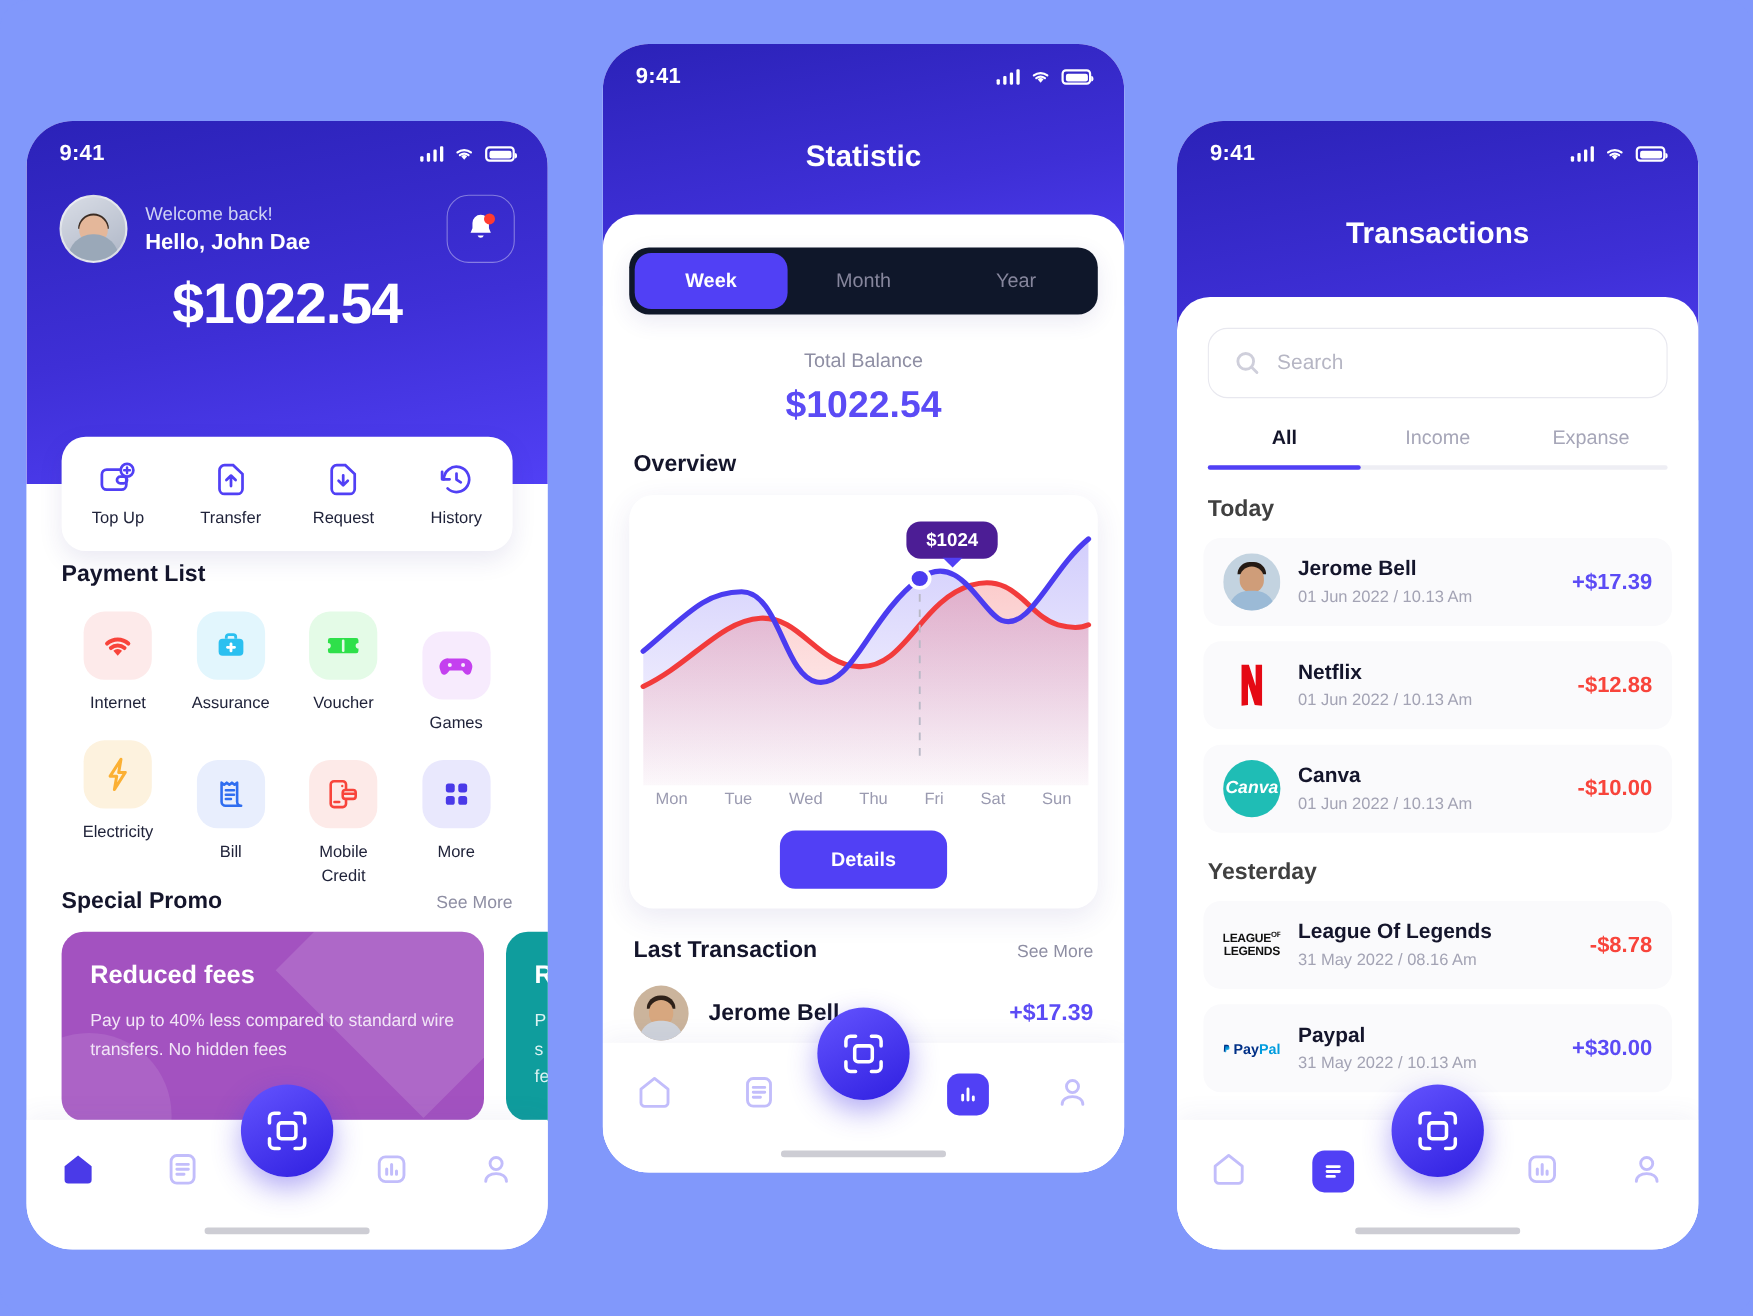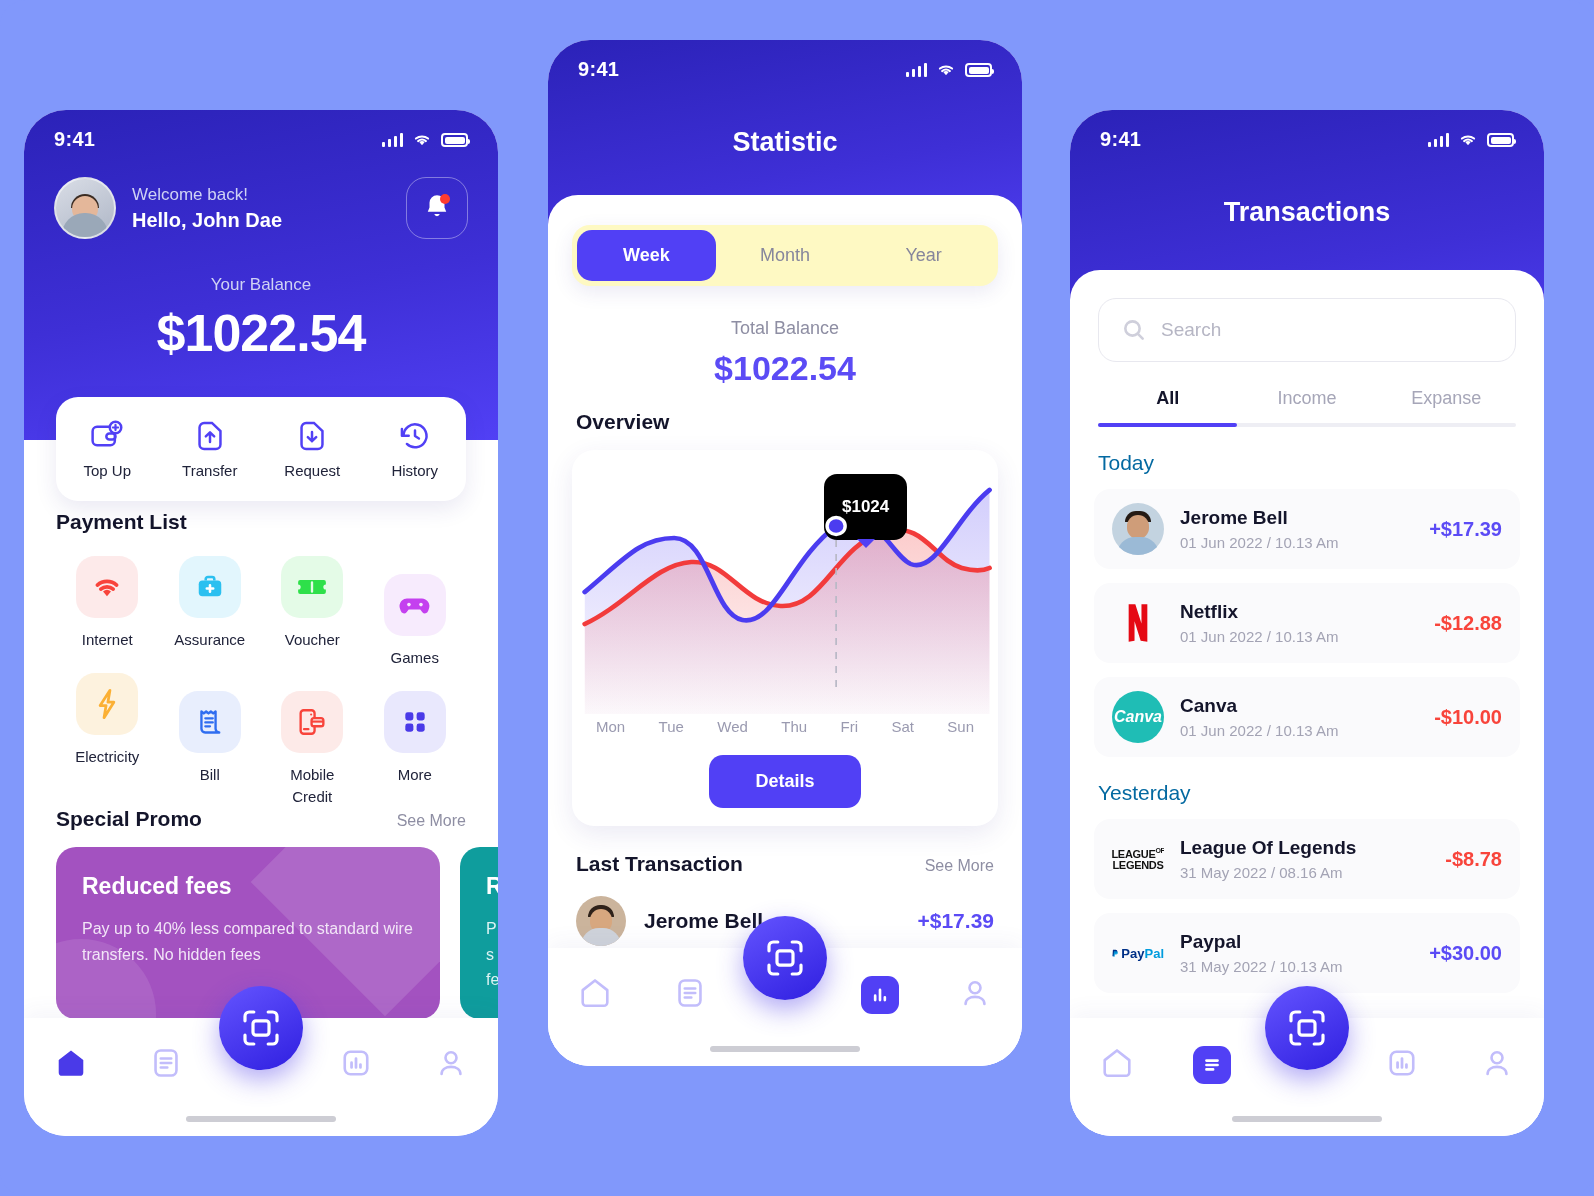--- a/index.html
+++ b/index.html
@@ -76,33 +76,33 @@
   .promo-card .deco2 { position: absolute; left: -50px; bottom: -70px; width: 150px; height: 150px; border-radius: 50%; background: rgba(255,255,255,.10); }
   .promo-title { font-size: 23px; font-weight: bold; position: relative; }
   .promo-desc { font-size: 16px; line-height: 1.6; margin-top: 16px; color: #f2e5f7; position: relative; }
   .promo-card.teal .promo-desc { color: #dcf3f3; }
 
   
   #phone-2 .hdr { height: 238px; }
   .page-title { text-align: center; font-size: 27px; font-weight: bold; margin-top: 46px; }
   .sheet { position: absolute; left: 0; right: 0; background: #fff; border-radius: 30px 30px 0 0; }
   #phone-2 .sheet { top: 155px; bottom: 0; }
-  .seg { display: flex; align-items: center; margin: 30px 24px 0 24px; background: #fef9c3; border-radius: 18px;
+  .seg { display: flex; align-items: center; margin: 30px 24px 0 24px; background: #0f172a; border-radius: 18px;
          box-shadow: 0 6px 20px rgba(60,50,150,.10); padding: 5px; }
   .seg-item { flex: 1; text-align: center; padding: 15px 0; font-size: 18px; color: #86869c; border-radius: 15px; }
   .seg-item.active { background: #5140f5; color: #fff; font-weight: bold; }
   .tot-lbl { text-align: center; font-size: 18px; color: #8e8ea3; margin-top: 32px; }
   .tot-amt { text-align: center; font-size: 34px; font-weight: bold; color: #5b4bf5; margin-top: 10px; }
   .ov-title { font-size: 21px; font-weight: bold; color: #14152b; margin: 22px 0 0 28px; }
   .chart-card { margin: 16px 24px 0 24px; background: #fff; border-radius: 22px; box-shadow: 0 8px 26px rgba(60,50,150,.10);
                 padding: 14px 0 18px 0; position: relative; }
   .chart-wrap { position: relative; height: 250px; }
   .chart-wrap svg { display: block; width: 100%; height: 100%; }
-  .tooltip { position: absolute; left: 252px; top: 10px; background: #000000; color: #fff; font-size: 17px; font-weight: bold;
-             padding: 23px 18px; border-radius: 13px; }
+  .tooltip { position: absolute; left: 252px; top: 10px; background: #4c1d95; color: #fff; font-size: 17px; font-weight: bold;
+             padding: 7px 18px; border-radius: 13px; }
   .tooltip::after { content:""; position:absolute; left:50%; bottom:-8px; transform:translateX(-50%);
                     border-left:9px solid transparent; border-right:9px solid transparent; border-top:9px solid #5140f5; }
   .x-axis { display: flex; justify-content: space-between; padding: 0 24px; margin-top: 4px; }
   .x-axis span { font-size: 15px; color: #9a9ab0; }
   .details-btn { display: block; margin: 20px auto 0 auto; background: #5140f5; color: #fff; border: none;
                  font-size: 18px; font-weight: bold; padding: 16px 0; width: 152px; border-radius: 14px; font-family: inherit; }
   .lt-head { display: flex; align-items: baseline; justify-content: space-between; margin: 26px 28px 0 28px; }
   .lt-row { display: flex; align-items: center; margin: 20px 28px 0 28px; }
   .lt-avatar { width: 50px; height: 50px; border-radius: 50%; flex: none; background: #cbb49c; position: relative; overflow: hidden; }
   .lt-avatar .f { position:absolute; left:50%; top:26%; transform:translateX(-50%); width:22px; height:24px; border-radius:11px; background:#d7a77f; }
@@ -115,21 +115,21 @@
   #phone-3 .hdr { height: 272px; }
   #phone-3 .sheet { top: 160px; bottom: 0; }
   .search-box { display: flex; align-items: center; gap: 14px; margin: 28px 28px 0 28px; height: 64px;
                 border: 1.5px solid #e8e8ef; border-radius: 18px; padding: 0 22px; }
   .search-box .ph { font-size: 19px; color: #b6b6c4; }
   .tabs { display: flex; margin: 26px 28px 0 28px; }
   .tab { flex: 1; text-align: center; font-size: 18px; color: #a6a6b8; padding-bottom: 14px; }
   .tab.active { color: #14152b; font-weight: bold; }
   .tab-track { height: 4px; background: #eeeef4; margin: 0 28px; border-radius: 3px; position: relative; }
   .tab-ind { position: absolute; left: 0; top: 0; height: 4px; width: 33.33%; background: #5140f5; border-radius: 3px; }
-  .grp-title { font-size: 21px; font-weight: normal; color: #0369a1; margin: 24px 0 0 28px; }
+  .grp-title { font-size: 21px; font-weight: bold; color: #404040; margin: 24px 0 0 28px; }
   .tx { display: flex; align-items: center; margin: 14px 24px 0 24px; background: #fafafc; border-radius: 16px; padding: 14px 18px; }
   .tx-ico { width: 52px; height: 52px; border-radius: 50%; flex: none; display: flex; align-items: center; justify-content: center;
             overflow: hidden; font-weight: bold; }
   .tx-ico.plain { border-radius: 10px; background: transparent; }
   .tx-mid { margin-left: 16px; }
   .tx-name { font-size: 19px; font-weight: bold; color: #14152b; }
   .tx-date { font-size: 15px; color: #a3a3b4; margin-top: 5px; }
   .tx-amt { margin-left: auto; font-size: 20px; font-weight: bold; }
   .tx-amt.pos { color: #5b4bf5; }
   .tx-amt.neg { color: #f8443b; }
@@ -189,21 +189,20 @@
         </div>
         <div class="bell-btn">
           <svg width="28" height="30" viewBox="0 0 24 26">
             <path d="M12 2a6.5 6.5 0 0 0-6.5 6.5v4L4 16.2h16L18.5 12.5v-4A6.5 6.5 0 0 0 12 2Z" fill="#fff"></path>
             <path d="M9.6 18.3a2.5 2.5 0 0 0 4.8 0Z" fill="#fff"></path>
           </svg>
           <span class="dot"></span>
         </div>
       </div>
 
-      <div class="bal-label">Your Balance</div>
       <div class="bal-amount">$1022.54</div>
     </div>
 
     <div class="quick-card">
       <div class="quick">
         <svg width="34" height="34" viewBox="0 0 26 26">
           <rect x="2" y="6" width="17" height="14" rx="3.4" fill="none" stroke="#5140f5" stroke-width="1.9"></rect>
           <rect x="12.5" y="11" width="7" height="4.6" rx="2.3" fill="none" stroke="#5140f5" stroke-width="1.9"></rect>
           <circle cx="19.5" cy="6.5" r="4.4" fill="#fff" stroke="#5140f5" stroke-width="1.9"></circle>
           <path d="M19.5 4.5v4M17.5 6.5h4" stroke="#5140f5" stroke-width="1.7" stroke-linecap="round"></path>

